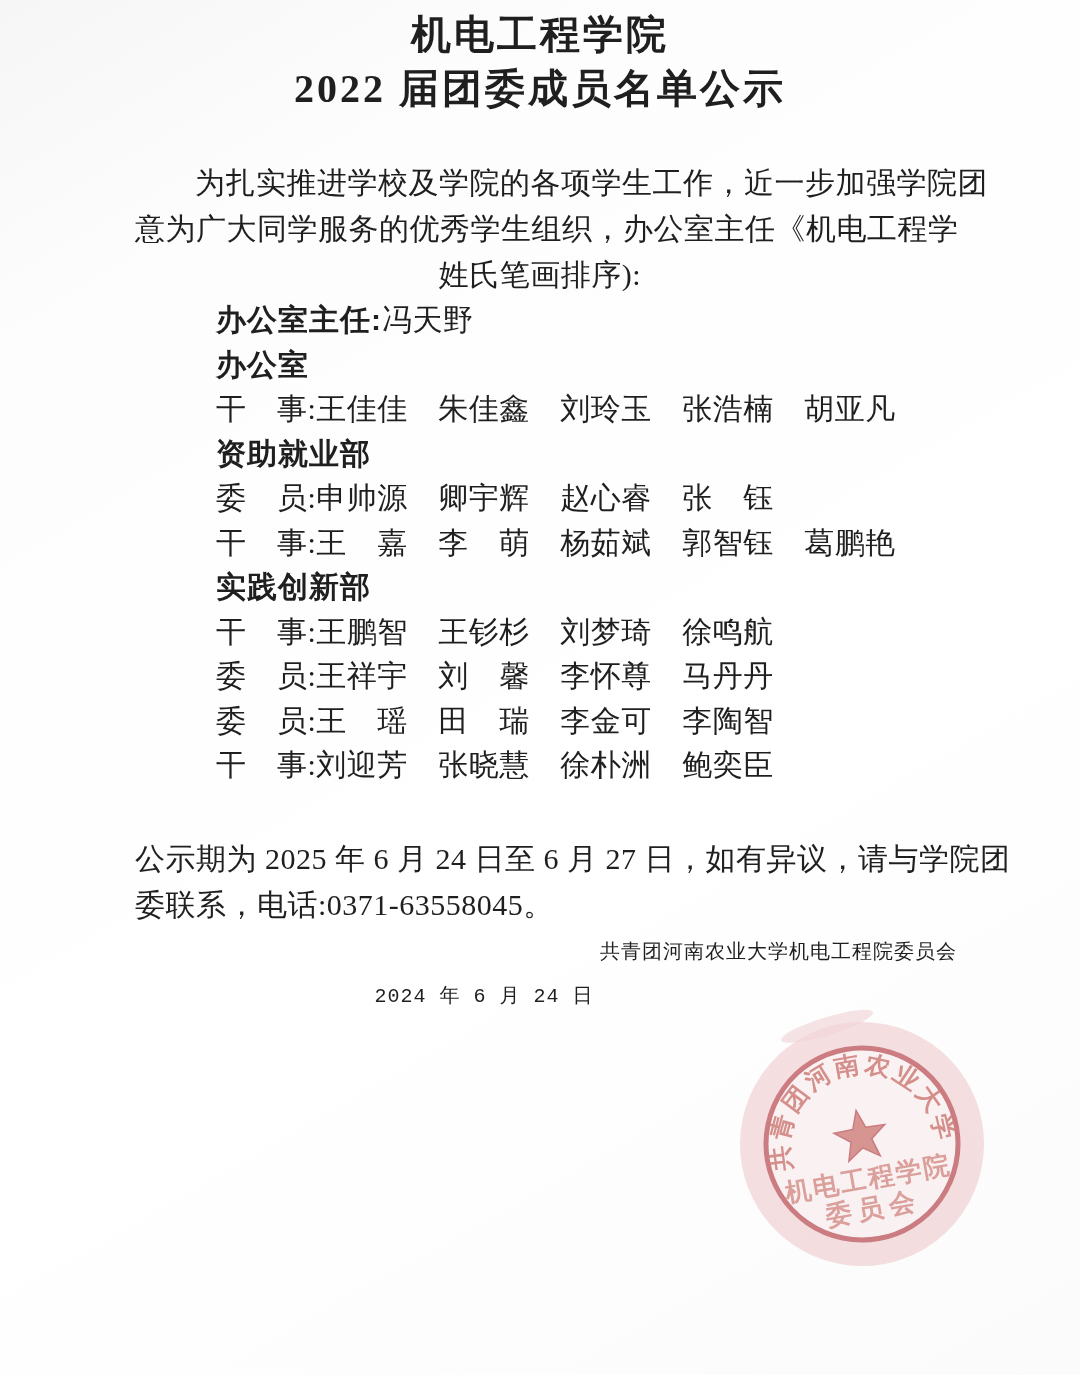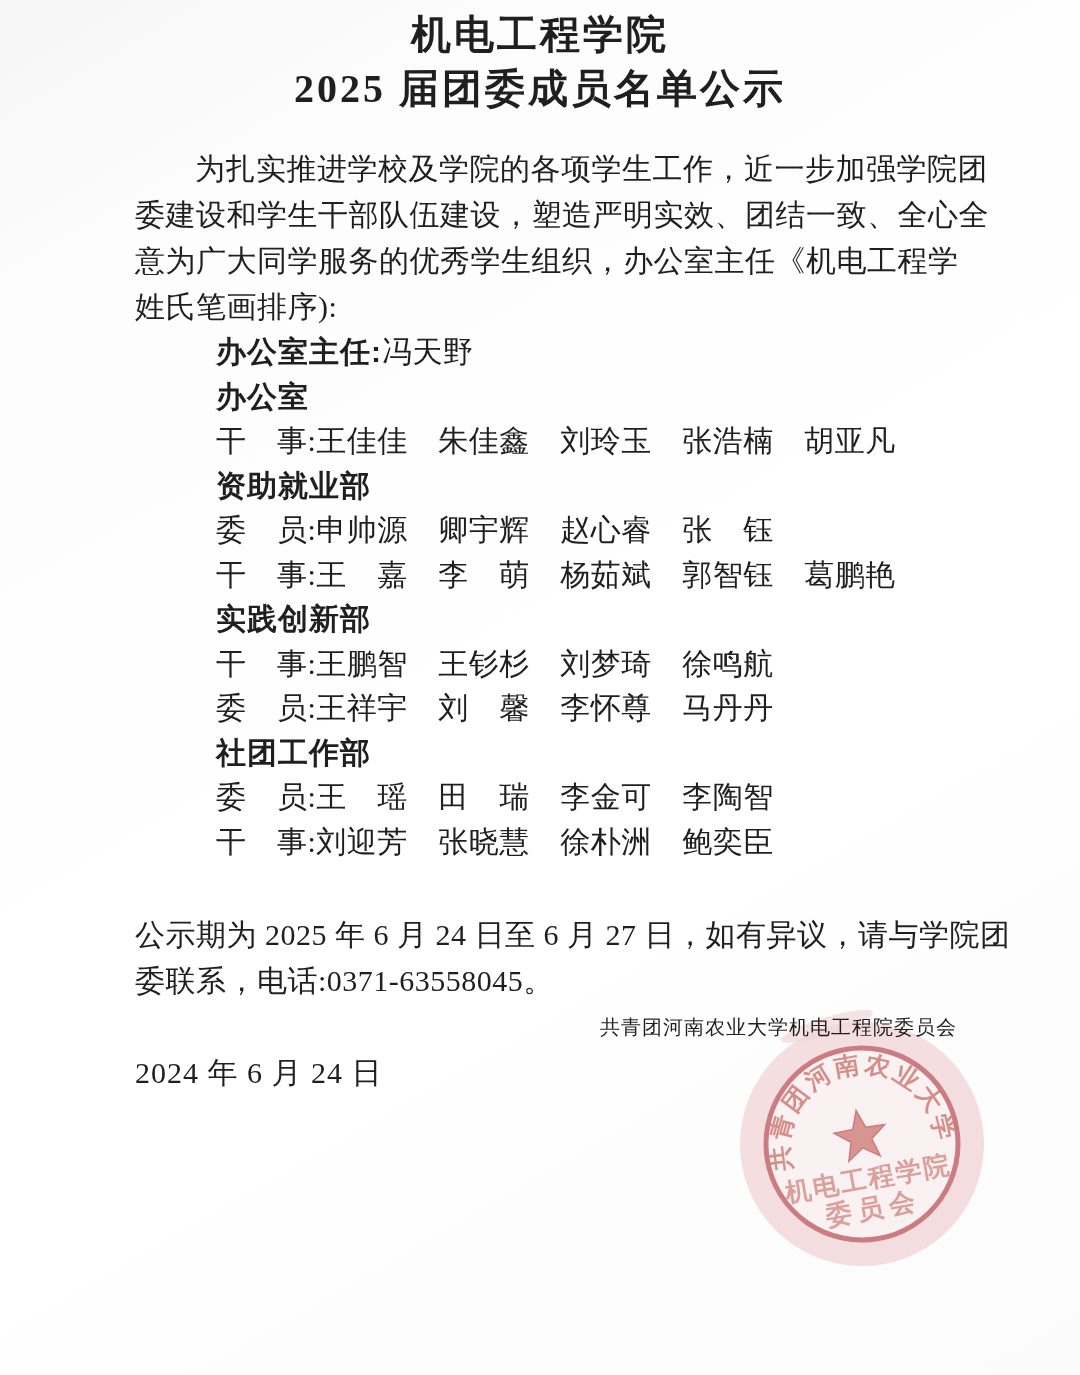--- a/index.html
+++ b/index.html
@@ -8,50 +8,49 @@
     background:linear-gradient(150deg,#f6f6f6 0%,#fdfdfd 18%,#ffffff 60%,#fbfbfb 100%);
     font-family:"Liberation Serif", serif;
     color:#1f1f1f;
     position:relative;
     overflow:hidden;
   }
   .page{position:absolute;inset:0;}
   .title-block{padding-top:8px;text-align:center;}
   .title-line{font-size:40px;line-height:54px;font-weight:700;letter-spacing:3px;}
   .content{padding:0 135px;}
-  .intro{margin-top:30px;}
+  .intro{margin-top:44px;text-align:center;}
   .intro-line{font-size:30px;line-height:46px;white-space:nowrap;letter-spacing:0.5px;}
   .intro-line.first{text-indent:2em;}
   .list{margin-left:81px;}
   .list-line{font-size:30px;line-height:44.5px;white-space:nowrap;letter-spacing:0.5px;}
   .hei{font-family:"Liberation Sans", sans-serif;font-weight:700;letter-spacing:1px;}
   .footer{margin-top:48px;}
   .footer-line{font-size:30px;line-height:46px;white-space:nowrap;letter-spacing:0.5px;}
   .signature-line{font-size:20px;line-height:46px;text-align:right;margin-right:-12px;letter-spacing:1px;}
-  .date-line{font-size:30px;line-height:46px;text-align:left;padding-right:112px;letter-spacing:1px;}
+  .date-line{font-size:20px;line-height:46px;text-align:center;padding-right:112px;letter-spacing:1px;font-family:Liberation Mono, monospace;}
   .stamp{
     position:absolute;left:726px;top:1006px;width:272px;height:272px;
     mix-blend-mode:multiply;opacity:0.92;pointer-events:none;
   }
   .stamp svg{display:block;}
 </style>
 </head>
 <body>
 
 <div class="page">
 
   <div class="title-block">
     <div class="title-line">机电工程学院</div>
-    <div class="title-line">2025 届团委成员名单公示</div>
+    <div class="title-line">2022 届团委成员名单公示</div>
   </div>
 
   <div class="content">
     <div class="intro">
       <div class="intro-line first">为扎实推进学校及学院的各项学生工作，近一步加强学院团</div>
-      <div class="intro-line">委建设和学生干部队伍建设，塑造严明实效、团结一致、全心全</div>
       <div class="intro-line">意为广大同学服务的优秀学生组织，办公室主任《机电工程学</div>
       <div class="intro-line">姓氏笔画排序):</div>
     </div>
 
     <div class="list">
       <div class="list-line">
         <span class="hei">办公室主任:</span><span>冯天野</span>
       </div>
 
       <div class="list-line hei">办公室</div>
@@ -68,21 +67,20 @@
       </div>
 
       <div class="list-line hei">实践创新部</div>
       <div class="list-line">
         <span>干　事:</span><span>王鹏智　王钐杉　刘梦琦　徐鸣航</span>
       </div>
       <div class="list-line">
         <span>委　员:</span><span>王祥宇　刘　馨　李怀尊　马丹丹</span>
       </div>
 
-      <div class="list-line hei">社团工作部</div>
       <div class="list-line">
         <span>委　员:</span><span>王　瑶　田　瑞　李金可　李陶智</span>
       </div>
       <div class="list-line">
         <span>干　事:</span><span>刘迎芳　张晓慧　徐朴洲　鲍奕臣</span>
       </div>
     </div>
 
     <div class="footer">
       <div class="footer-line">公示期为 2025 年 6 月 24 日至 6 月 27 日，如有异议，请与学院团</div>

